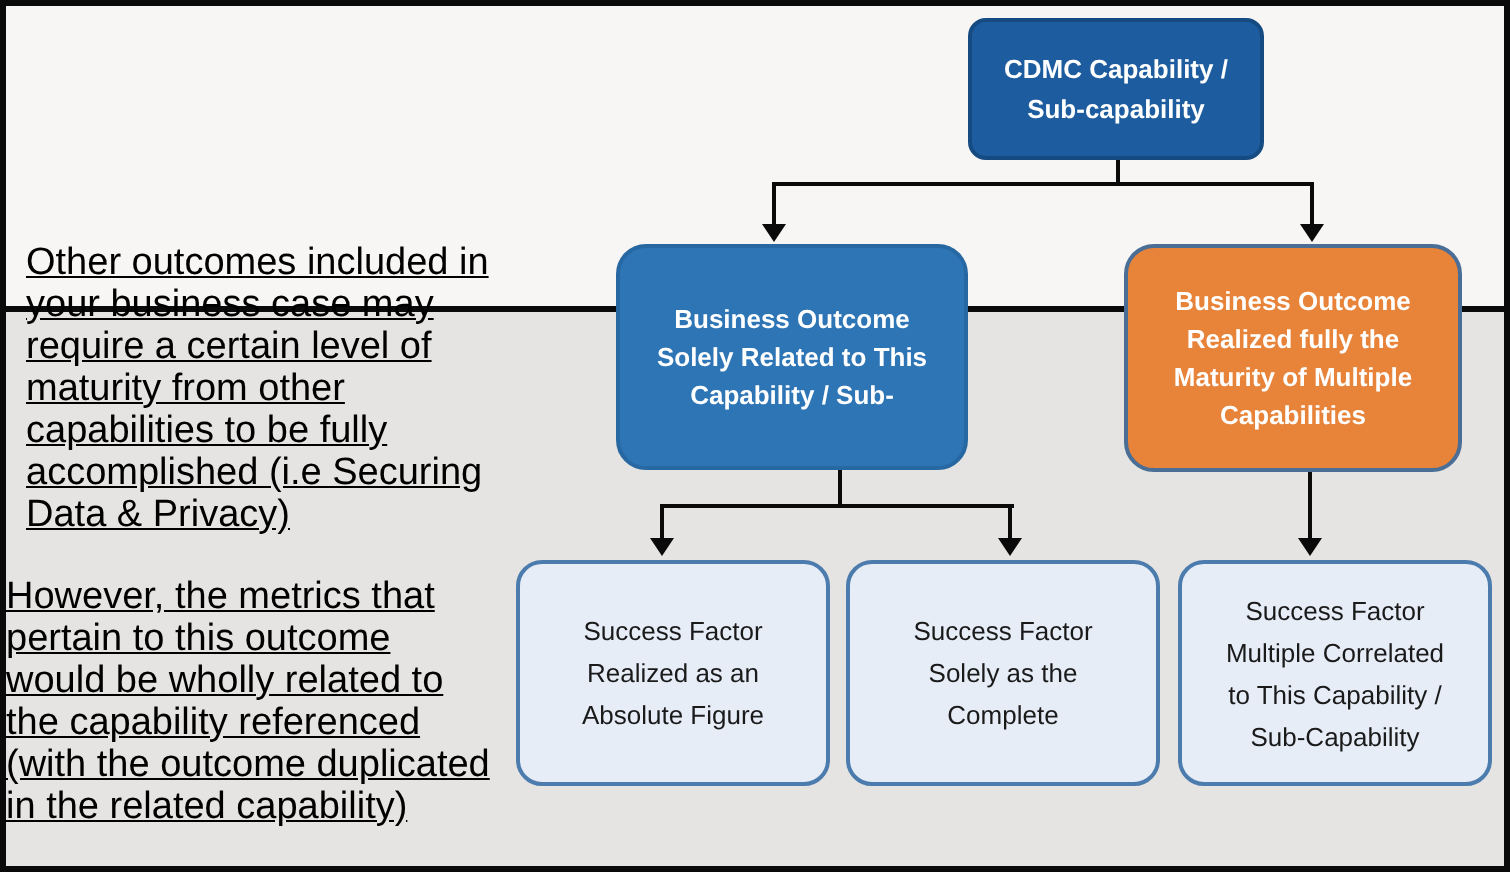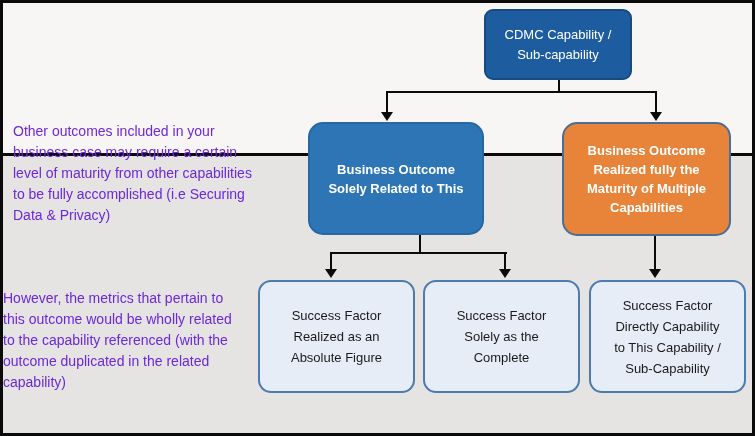--- a/index.html
+++ b/index.html
@@ -24,40 +24,40 @@
   }
   .node{
     position:absolute;box-sizing:border-box;
     display:flex;flex-direction:column;justify-content:center;align-items:center;
     text-align:center;z-index:10;
   }
   .node .ln{width:100%;}
   .node-root{
     left:484px;top:9px;width:148px;height:71px;border-radius:9px;
     background:var(--root_fill,#1D5C9E);border:2px solid #164B82;
-    color:#ffffff;font-weight:normal;font-size:13px;line-height:20px;
+    color:#ffffff;font-weight:bold;font-size:13px;line-height:20px;
   }
   .node-blue{
     left:308px;top:122px;width:176px;height:113px;border-radius:15px;
     background:var(--blue_fill,#2E75B6);border:2px solid #2768A3;
     color:#ffffff;font-weight:bold;font-size:13px;line-height:19px;
   }
   .node-orange{
     left:562px;top:122px;width:169px;height:114px;border-radius:15px;
     background:var(--orange_fill,#E8833A);border:2px solid var(--orange_border,#4A6E96);
     color:#ffffff;font-weight:bold;font-size:13px;line-height:19px;
   }
   .node-success{
     top:280px;width:157px;height:113px;border-radius:13px;
     background:var(--success_fill,#E6EDF7);border:2px solid var(--success_border,#4C7CAE);
     color:#1A1A1A;font-size:13px;line-height:21px;
   }
   .sf1{left:258px;} .sf2{left:423px;} .sf3{left:589px;}
   .note{
-    position:absolute;color:#6d28d9;font-size:14px;line-height:21px;z-index:5;
+    position:absolute;color:#000000;font-size:19px;line-height:21px;z-index:5;text-decoration:underline;
   }
   .note-middle{left:13px;top:121px;width:244px;}
   .note-bottom{left:3px;top:288px;width:244px;}
   .cline{position:absolute;background:var(--border,#0A0A0A);z-index:8;}
   .arrow{
     position:absolute;width:0;height:0;z-index:9;
     border-left:6px solid transparent;border-right:6px solid transparent;
     border-top:9px solid var(--border,#0A0A0A);
   }
   
@@ -104,20 +104,21 @@
   <div class="arrow a-orange"></div>
 
   <div class="node node-root">
     <div class="ln">CDMC Capability /</div>
     <div class="ln">Sub-capability</div>
   </div>
 
   <div class="node node-blue">
     <div class="ln">Business Outcome</div>
     <div class="ln">Solely Related to This</div>
+    <div class="ln">Capability / Sub-</div>
   </div>
 
   <div class="node node-orange">
     <div class="ln">Business Outcome</div>
     <div class="ln">Realized fully the</div>
     <div class="ln">Maturity of Multiple</div>
     <div class="ln">Capabilities</div>
   </div>
 
   <div class="node node-success sf1">
@@ -127,19 +128,19 @@
   </div>
 
   <div class="node node-success sf2">
     <div class="ln">Success Factor</div>
     <div class="ln">Solely as the</div>
     <div class="ln">Complete</div>
   </div>
 
   <div class="node node-success sf3">
     <div class="ln">Success Factor</div>
-    <div class="ln">Directly Capability</div>
+    <div class="ln">Multiple Correlated</div>
     <div class="ln">to This Capability /</div>
     <div class="ln">Sub-Capability</div>
   </div>
 
   <div class="outer-border"></div>
 </div>
 
 </body></html>

